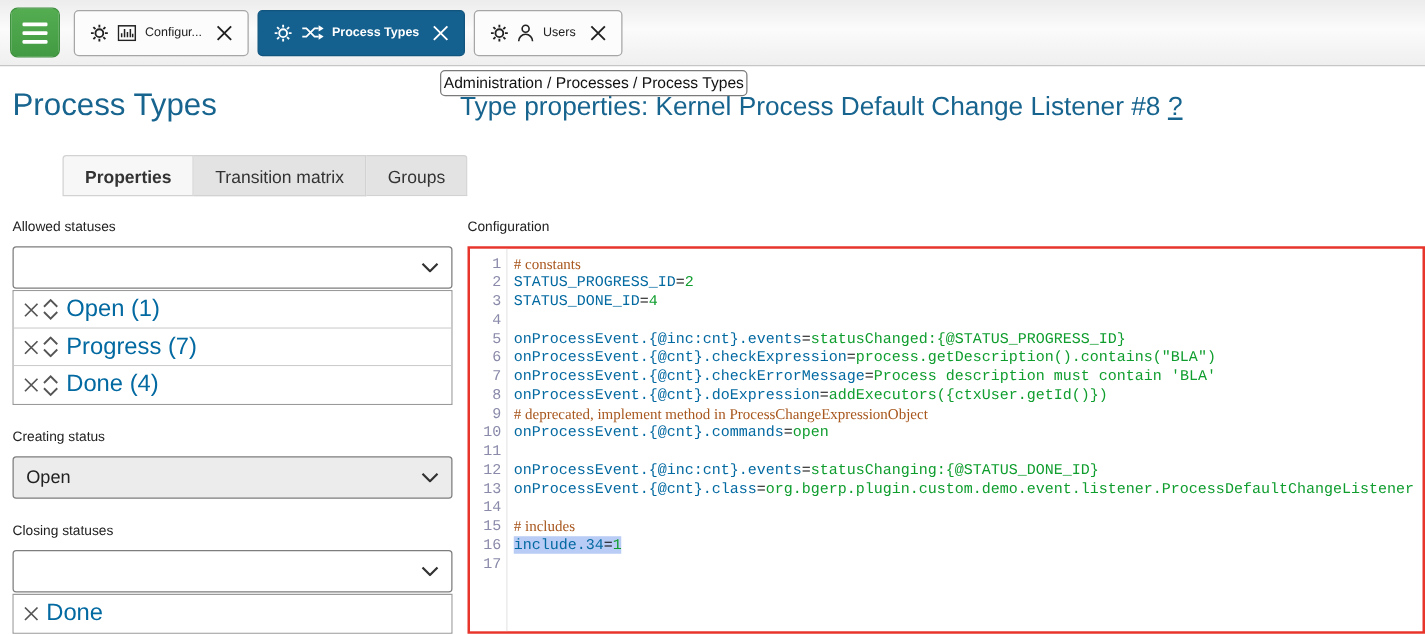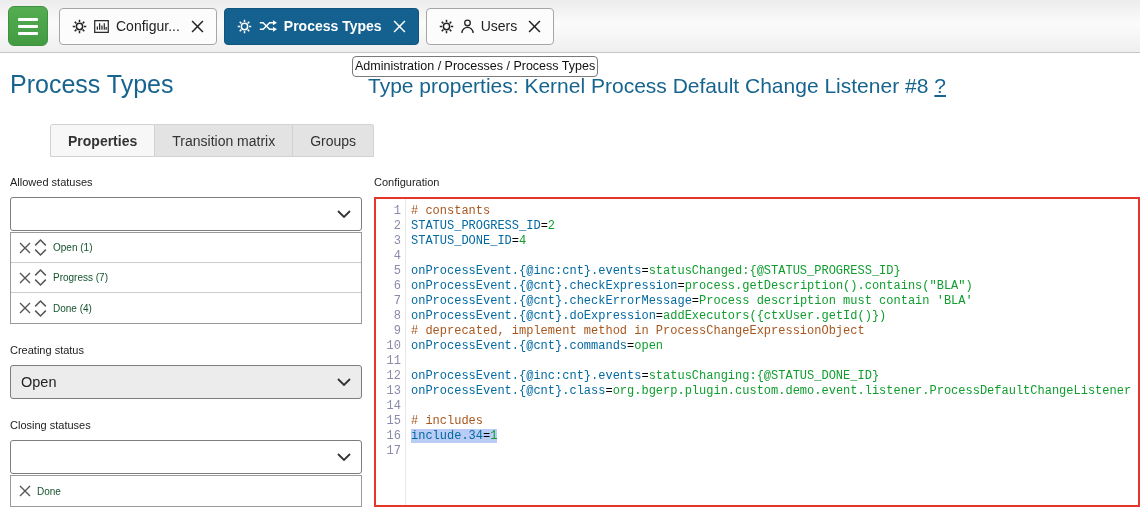--- a/index.html
+++ b/index.html
@@ -20,21 +20,21 @@
     width:40px; height:40px; border-radius:6px; border:1px solid #3f923f;
     background:linear-gradient(#55ad52,#429a42); cursor:pointer;
     display:flex; flex-direction:column; justify-content:center; align-items:center; gap:4px;
     padding:0; margin-right:4px; flex:0 0 auto;
   }
   .menu-btn .bar { width:20px; height:3px; background:#fff; border-radius:1px; }
   .apptabs { display:flex; align-items:center; gap:7px; }
   .apptab {
     display:inline-flex; align-items:center; gap:7px; height:37px; padding:0 12px;
     background:#fcfcfc; border:1px solid #a6a6a6; border-radius:4px;
-    font-size:14px; color:#222; cursor:pointer; white-space:nowrap;
+    font-size:10px; color:#222; cursor:pointer; white-space:nowrap;
   }
   .apptab.active {
     background:#14608f; border-color:#11557f; color:#fff; font-weight:bold;
   }
   .ticon { display:inline-flex; align-items:center; }
   .ticon svg { display:block; }
   .tclose { display:inline-flex; align-items:center; margin-left:4px; cursor:pointer; }
 
   
   .tooltip {
@@ -76,38 +76,38 @@
   }
   .selectbox.filled { background:#ececec; }
   .selectbox .sel-val { font-size:14.5px; color:#222; }
   .selectbox .chev { display:inline-flex; color:#333; }
   .status-list { border:1px solid #9a9a9a; background:#fff; }
   .srow {
     height:30px; display:flex; align-items:center; padding:0 8px; gap:3px;
     border-bottom:1px solid #ccc; cursor:pointer; background:#fff;
   }
   .srow:last-child { border-bottom:none; }
-  .srow .rlabel { font-size:10px; color:#14532d; margin-left:3px; }
+  .srow .rlabel { font-size:19px; color:#0369a1; margin-left:3px; }
   .iconbtn { display:inline-flex; align-items:center; color:#555; cursor:pointer; }
 
   
   .rightcol { position:absolute; left:374px; top:176px; right:0; bottom:0; display:flex; flex-direction:column; }
   .editor {
     flex:1; border:2px solid #e8352c; background:#fff; overflow:hidden;
     display:flex; font-family:"Liberation Mono", monospace; font-size:12px; line-height:15px;
   }
   .gutter {
     flex:0 0 30px; text-align:right; padding:5px 4px 0 0; color:#8a8aaa;
     background:#fff; border-right:1px solid #e7e7e7; user-select:none;
   }
   .codearea { flex:1; padding:5px 0 0 5px; white-space:pre; overflow:hidden; }
   .gline, .cline { height:15px; }
   .tk-key { color:#0369a1; }
   .tk-value { color:#0f9d2e; }
-  .tk-comment { color:#a8571e; }
+  .tk-comment { color:#a8571e;font-family:Liberation Serif, serif; }
   .tk-plain { color:#000; }
   .hl { background:#b9ccf5; }
 </style>
 </head>
 <body>
 
 <div class="topbar">
   <button class="menu-btn">
     <span class="bar"></span>
     <span class="bar"></span>

